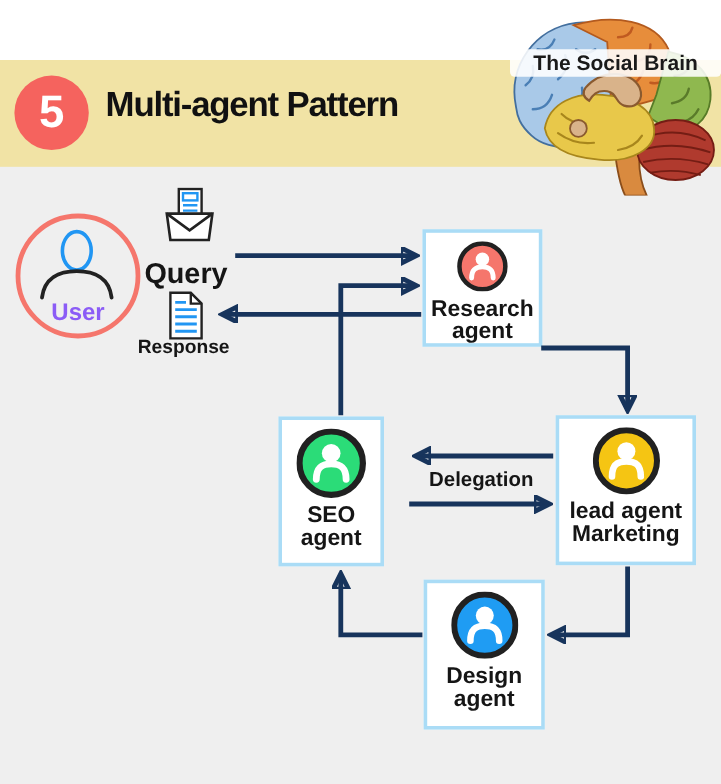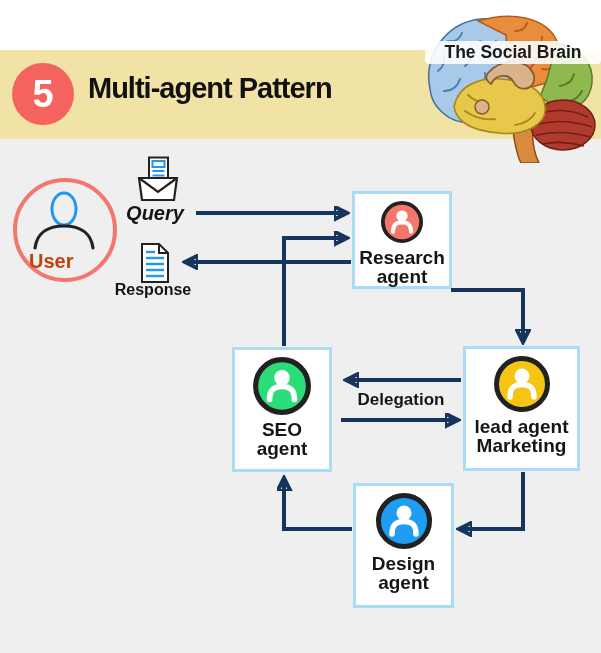--- a/index.html
+++ b/index.html
@@ -27,21 +27,21 @@
     display:flex;flex-direction:column;align-items:center;padding-top:7px;z-index:2;
   }
   .agent-label{margin-top:5px;text-align:center;font-weight:bold;font-size:19px;line-height:19px;color:#151515;}
   .flow{position:absolute;left:0;top:0;width:601px;height:653px;z-index:5;pointer-events:none;}
   .flow path{stroke:#17345c;stroke-width:4;fill:none;}
   .lbl{position:absolute;font-weight:bold;color:#151515;text-align:center;z-index:2;}
   .user-circle{
     position:absolute;left:13px;top:178px;width:104px;height:104px;border-radius:50%;
     border:4px solid #f5766c;box-sizing:border-box;z-index:2;
   }
-  .user-name{position:absolute;left:12px;top:68px;width:96px;font-weight:bold;font-size:20px;color:#c2410c;}
+  .user-name{position:absolute;left:0;top:68px;width:96px;text-align:center;font-weight:bold;font-size:20px;color:#8b5cf6;}
 </style>
 </head>
 <body>
 
 <div class="top-strip"></div>
 <div class="banner"></div>
 <div class="badge">
   <span>5</span>
 </div>
 <div class="title">Multi-agent Pattern</div>
@@ -85,21 +85,21 @@
 </div>
 
 <svg style="position:absolute;left:136px;top:156px;z-index:2" width="44" height="46" viewBox="0 0 44 46">
   <rect x="13" y="1.5" width="19" height="26" fill="#ffffff" stroke="#222222" stroke-width="2"></rect>
   <rect x="16.5" y="5" width="12" height="6" fill="none" stroke="#2196f3" stroke-width="2"></rect>
   <line x1="16.5" y1="15" x2="28.5" y2="15" stroke="#2196f3" stroke-width="2"></line>
   <line x1="16.5" y1="19.5" x2="28.5" y2="19.5" stroke="#2196f3" stroke-width="2"></line>
   <polygon points="3,22 41,22 38,44 6,44" fill="#ffffff" stroke="#222222" stroke-width="2.2"></polygon>
   <path d="M3,22 L22,36 L41,22" fill="none" stroke="#222222" stroke-width="2.2"></path>
 </svg>
-<div class="lbl" style="left:120px;top:202px;width:70px;font-size:20px;font-style:italic;">Query</div>
+<div class="lbl" style="left:120px;top:215px;width:70px;font-size:24px;">Query</div>
 
 <svg style="position:absolute;left:140px;top:242px;z-index:2" width="30" height="42" viewBox="0 0 30 42">
   <path d="M2,2 L19,2 L28,11 L28,40 L2,40 Z" fill="#ffffff" stroke="#222222" stroke-width="2"></path>
   <path d="M19,2 L19,11 L28,11" fill="none" stroke="#222222" stroke-width="2"></path>
   <line x1="6" y1="10" x2="15" y2="10" stroke="#2196f3" stroke-width="2.4"></line>
   <line x1="6" y1="16" x2="24" y2="16" stroke="#2196f3" stroke-width="2.4"></line>
   <line x1="6" y1="22" x2="24" y2="22" stroke="#2196f3" stroke-width="2.4"></line>
   <line x1="6" y1="28" x2="24" y2="28" stroke="#2196f3" stroke-width="2.4"></line>
   <line x1="6" y1="34" x2="24" y2="34" stroke="#2196f3" stroke-width="2.4"></line>
 </svg>
@@ -112,21 +112,21 @@
     <circle cx="28" cy="28" r="25.5" stroke="#212121" stroke-width="5" fill="#f5766c"></circle>
     <circle cx="28" cy="20" r="7.5" fill="#ffffff"></circle>
     <path d="M16,41 C16,31 21,28.5 28,28.5 C35,28.5 40,31 40,41" fill="none" stroke="#ffffff" stroke-width="5.5" stroke-linecap="round"></path>
   </svg>
   <div class="agent-label">
     <div>Research</div>
     <div>agent</div>
   </div>
 </div>
 
-<div class="agent-box" style="left:232px;top:347px;width:100px;height:125px;">
+<div class="agent-box" style="left:232px;top:347px;width:88px;height:125px;">
   <svg width="58" height="58" viewBox="0 0 56 56">
     <circle cx="28" cy="28" r="25.5" stroke="#212121" stroke-width="5" fill="#2bdc78"></circle>
     <circle cx="28" cy="20" r="7.5" fill="#ffffff"></circle>
     <path d="M16,41 C16,31 21,28.5 28,28.5 C35,28.5 40,31 40,41" fill="none" stroke="#ffffff" stroke-width="5.5" stroke-linecap="round"></path>
   </svg>
   <div class="agent-label">
     <div>SEO</div>
     <div>agent</div>
   </div>
 </div>

